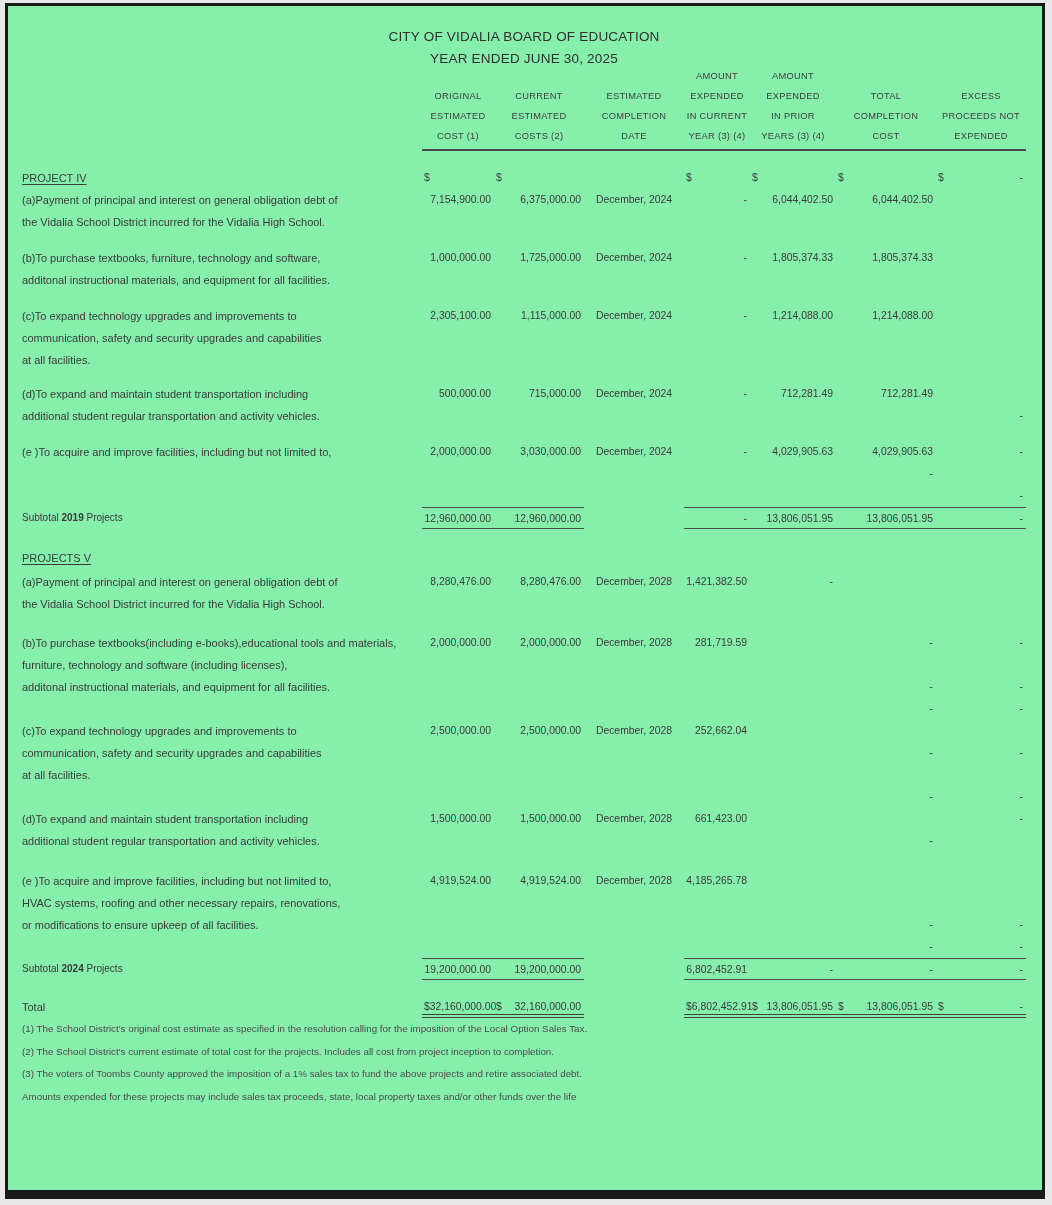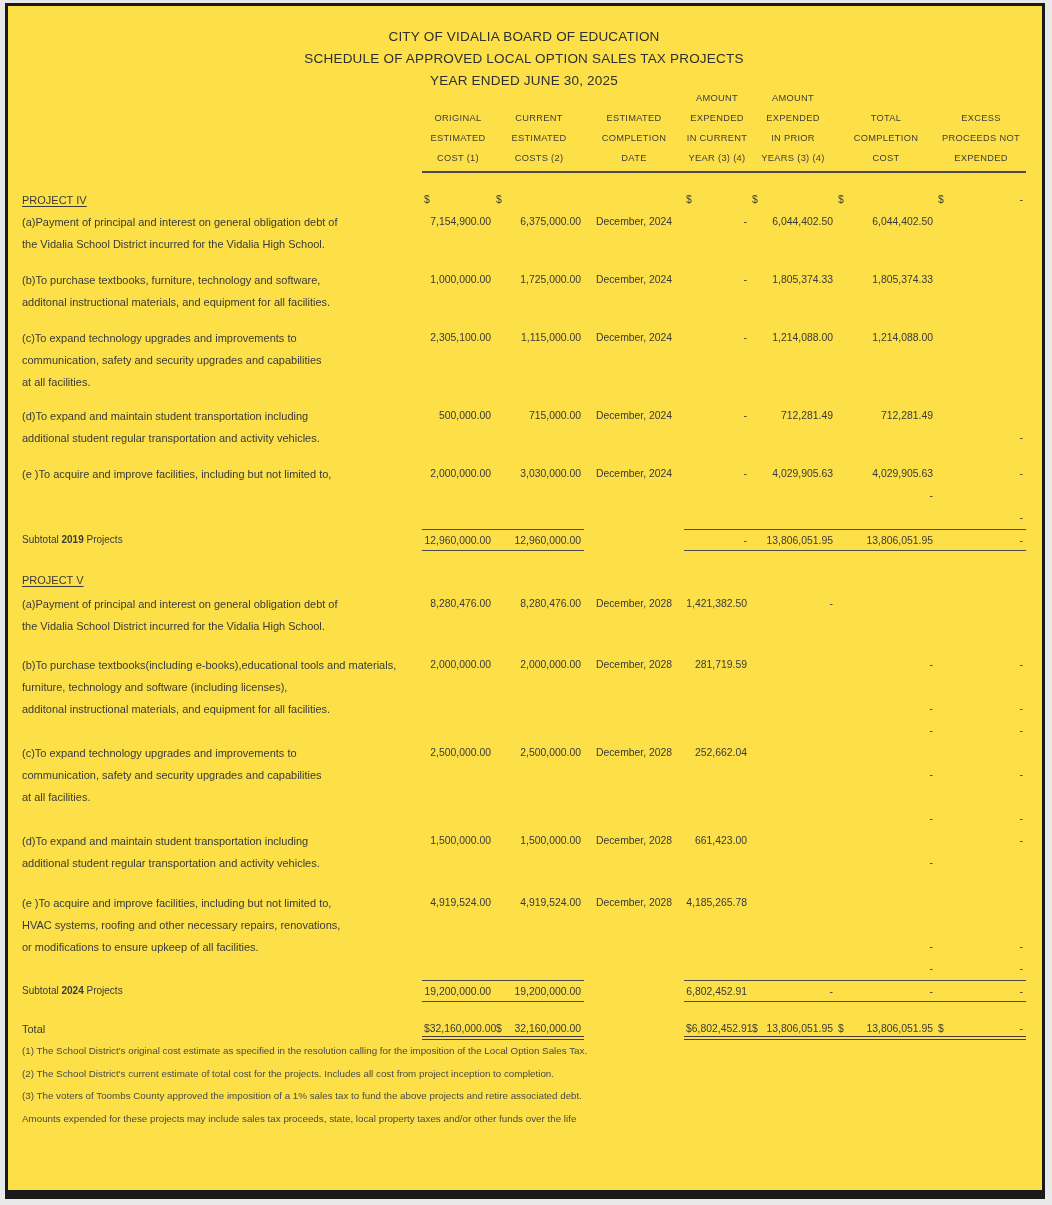--- a/index.html
+++ b/index.html
@@ -1,18 +1,18 @@
 <!DOCTYPE html>
 <html><head>
 <meta charset="utf-8">
 <style>
   html,body{margin:0;padding:0;background:#e9e9e9;}
   body{width:1052px;height:1205px;position:relative;font-family:"Liberation Sans","DejaVu Sans",sans-serif;color:#3b3b3b;}
   .page{position:absolute;left:5px;top:3px;width:1040px;height:1196px;box-sizing:border-box;
-        background:#fde047;border:3px solid #1a1a1a;border-bottom:9px solid #1a1a1a;
+        background:#86efac;border:3px solid #1a1a1a;border-bottom:9px solid #1a1a1a;
         padding:12px 16px 0 14px;overflow:hidden;}
   .title{ text-align:center;font-size:13.5px;line-height:22px;letter-spacing:0.2px;color:#2f2f2f;margin-top:8px;}
   .grid{display:grid;grid-template-columns:400px 72px 90px 100px 66px 86px 100px 90px;}
   .thead{margin-top:2px;}
   .hcell{display:flex;flex-direction:column;justify-content:flex-end;align-items:center;
          height:74px;font-size:9.3px;line-height:20px;letter-spacing:0.3px;color:#3d3d3d;
          border-bottom:2px solid #4a4a4a;padding-bottom:3px;text-align:center;white-space:nowrap;}
   .hdesc{border-bottom:none;}
   .tbody{margin-top:16px;}
   .row{display:grid;grid-template-columns:400px 72px 90px 100px 66px 86px 100px 90px;min-height:22px;}
@@ -28,21 +28,20 @@
   .tot{border-bottom:4px double #3f3f3f;}
   .footnotes{margin-top:0;font-size:9.8px;line-height:22.5px;color:#4a4a4a;}
   .footnote{white-space:nowrap;}
 </style>
 </head>
 <body>
 
 <div class="page">
   <div class="title">
     <div>CITY OF VIDALIA BOARD OF EDUCATION</div>
-    <div>SCHEDULE OF APPROVED LOCAL OPTION SALES TAX PROJECTS</div>
     <div>YEAR ENDED JUNE 30, 2025</div>
   </div>
 
   <div class="grid thead">
     <div class="hcell hdesc"></div>
   <div class="hcell">
         <div>ORIGINAL</div>
         <div>ESTIMATED</div>
         <div>COST (1)</div>
       </div>
@@ -232,21 +231,21 @@
         <div class="cell desc serif"><span>Subtotal </span><span class="yr">2019</span><span> Projects</span></div>
         <div class="cell num sub">12,960,000.00</div>
         <div class="cell num sub">12,960,000.00</div>
         <div class="cell date"></div>
         <div class="cell num sub">-</div>
         <div class="cell num sub">13,806,051.95</div>
         <div class="cell num sub">13,806,051.95</div>
         <div class="cell num sub">-</div>
       </div>
       <div class="row" style="margin-top: 18px;">
-        <div class="cell desc ul">PROJECT V</div>
+        <div class="cell desc ul">PROJECTS V</div>
         <div class="cell num"></div>
         <div class="cell num"></div>
         <div class="cell date"></div>
         <div class="cell num"></div>
         <div class="cell num"></div>
         <div class="cell num"></div>
         <div class="cell num"></div>
       </div>
       <div class="row" style="margin-top: 2px;">
         <div class="cell desc">(a)Payment of principal and interest on general obligation debt of</div>

